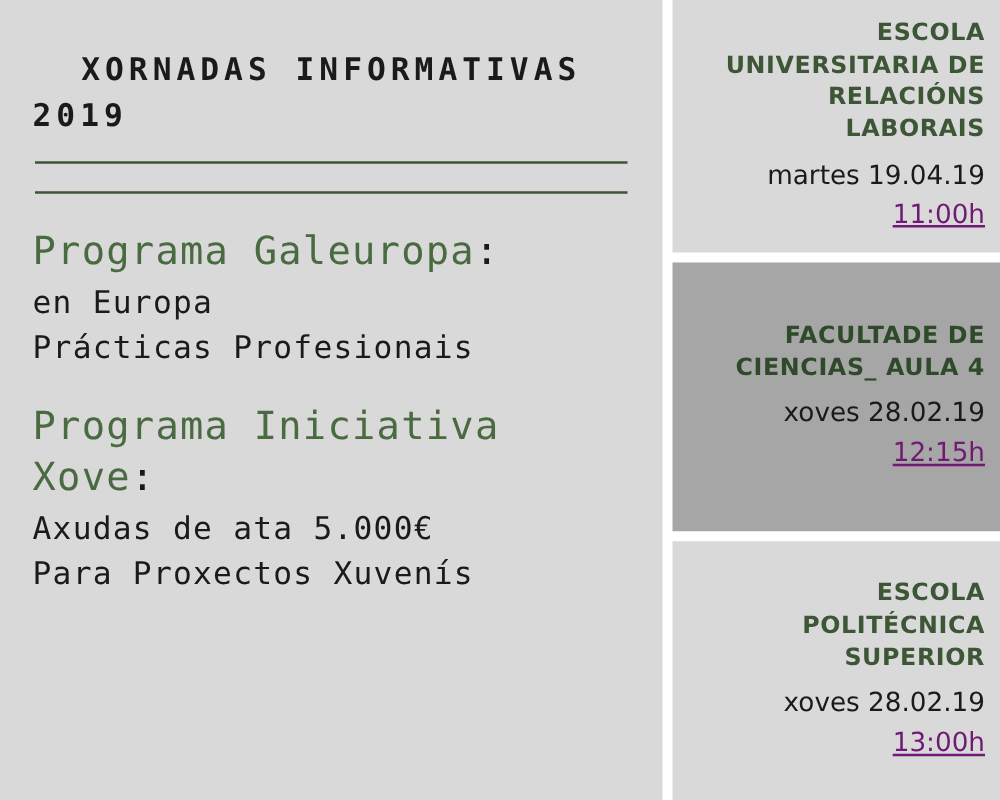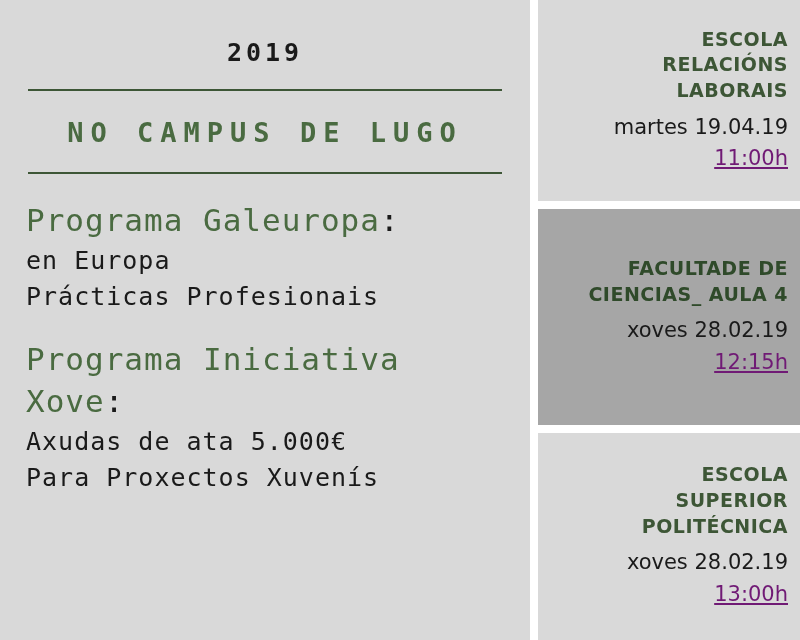--- a/index.html
+++ b/index.html
@@ -39,21 +39,20 @@
     text-align: center;
     line-height: 1.45;
     margin: 0 0 4px 0;
   }
   .title-year {
     font-family: "DejaVu Sans Mono", monospace;
     font-weight: bold;
     font-size: 25px;
     letter-spacing: 4px;
     color: #1a1a1a;
-    text-align: center;
     margin: 0;
   }
   .rule {
     height: 2px;
     background: #3d5636;
     margin: 22px 2px 0 2px;
   }
   .subtitle {
     font-family: "DejaVu Sans Mono", monospace;
     font-weight: bold;
@@ -143,25 +142,25 @@
     margin: 0;
     text-decoration: underline;
   }
 </style>
 </head>
 <body>
 
 <div class="poster">
 
   <div class="left-panel">
+    <div class="title-main">XORNADAS INFORMATIVAS</div>
     <div class="title-year">2019</div>
 
     <div class="rule"></div>
 
-    <div class="subtitle">NO CAMPUS DE LUGO</div>
 
     <div class="rule"></div>
 
     <div class="program-block">
       <div class="prog-heading"><span>Programa Galeuropa</span><span class="colon">:</span></div>
       <div class="prog-body">en Europa</div>
       <div class="prog-body">Prácticas Profesionais</div>
     </div>
 
     <div class="program-block">
@@ -170,39 +169,40 @@
       <div class="prog-body">Axudas de ata 5.000€</div>
       <div class="prog-body">Para Proxectos Xuvenís</div>
     </div>
   </div>
 
   <div class="right-panel">
 
     <div class="event-card card-light card-1">
       <div class="venue">
         <div>ESCOLA</div>
+        <div>UNIVERSITARIA DE</div>
         <div>RELACIÓNS LABORAIS</div>
       </div>
       <div class="date">martes 19.04.19</div>
       <div class="time">11:00h</div>
     </div>
 
     <div class="event-card card-dark card-2">
       <div class="venue venue-dark">
         <div>FACULTADE DE</div>
         <div>CIENCIAS_ AULA 4</div>
       </div>
       <div class="date">xoves 28.02.19</div>
       <div class="time">12:15h</div>
     </div>
 
     <div class="event-card card-light card-3">
       <div class="venue">
         <div>ESCOLA</div>
+        <div>POLITÉCNICA</div>
         <div>SUPERIOR</div>
-        <div>POLITÉCNICA</div>
       </div>
       <div class="date">xoves 28.02.19</div>
       <div class="time">13:00h</div>
     </div>
 
   </div>
 </div>
 
 </body></html>

